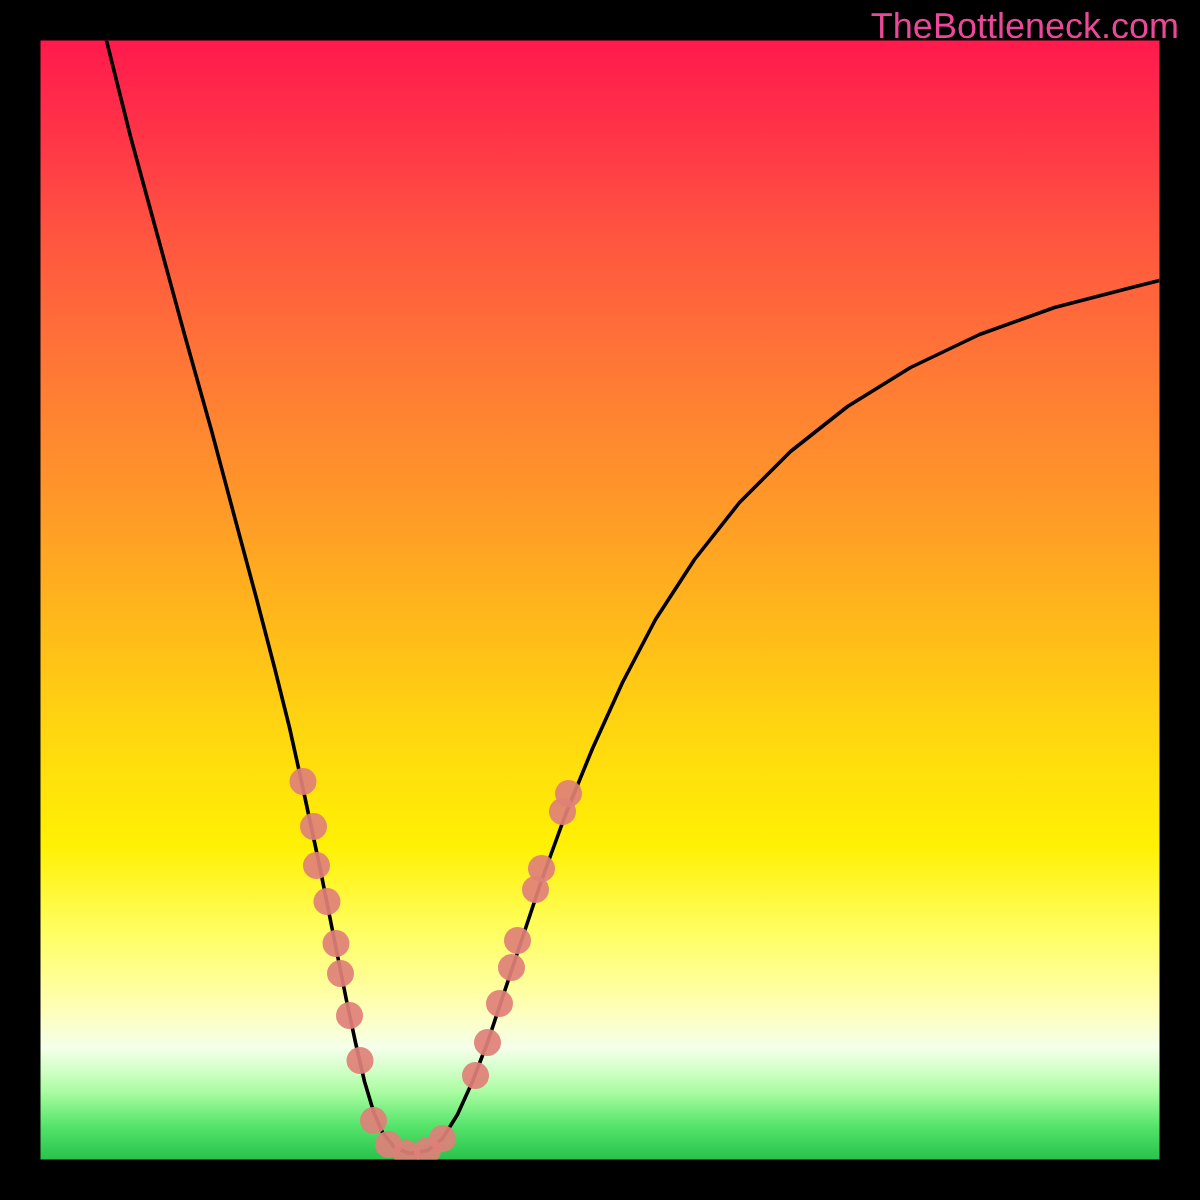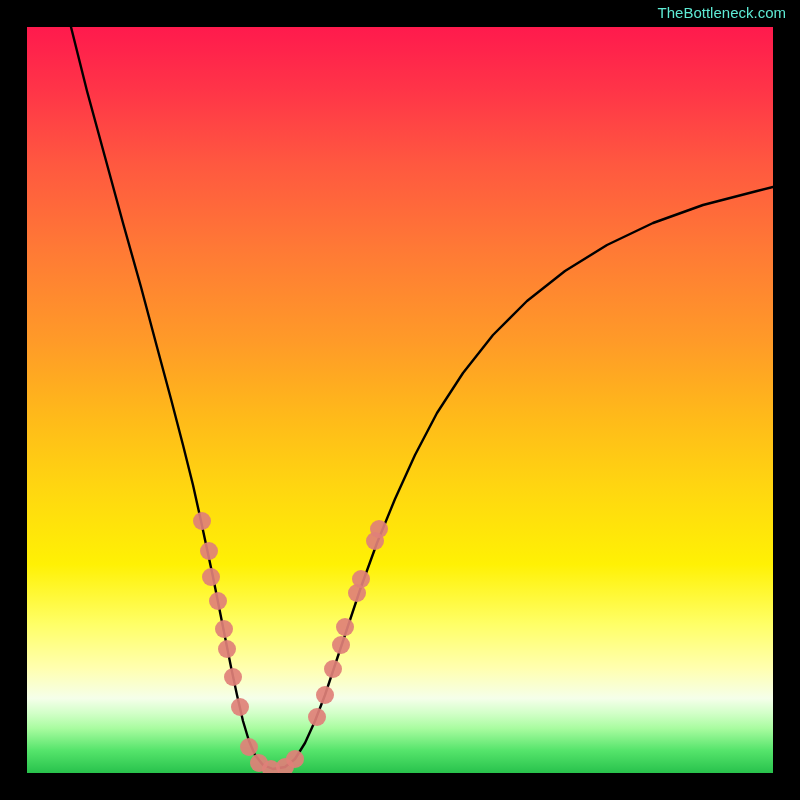--- a/index.html
+++ b/index.html
@@ -49,23 +49,23 @@
     position: absolute;
     left: 0;
     top: 0;
     width: 746px;
     height: 746px;
   }
   .watermark {
     position: absolute;
     top: 4px;
     right: 14px;
-    font-size: 15px;
+    font-size: 24px;
     font-weight: 400;
-    color: #5eead4;
+    color: #ec4899;
     letter-spacing: 0px;
     user-select: none;
   }
 </style>
 </head>
 <body>
 
 <div class="frame">
   <div class="plot-area">
     <svg class="overlay" viewBox="0 0 746 746" preserveAspectRatio="none">

